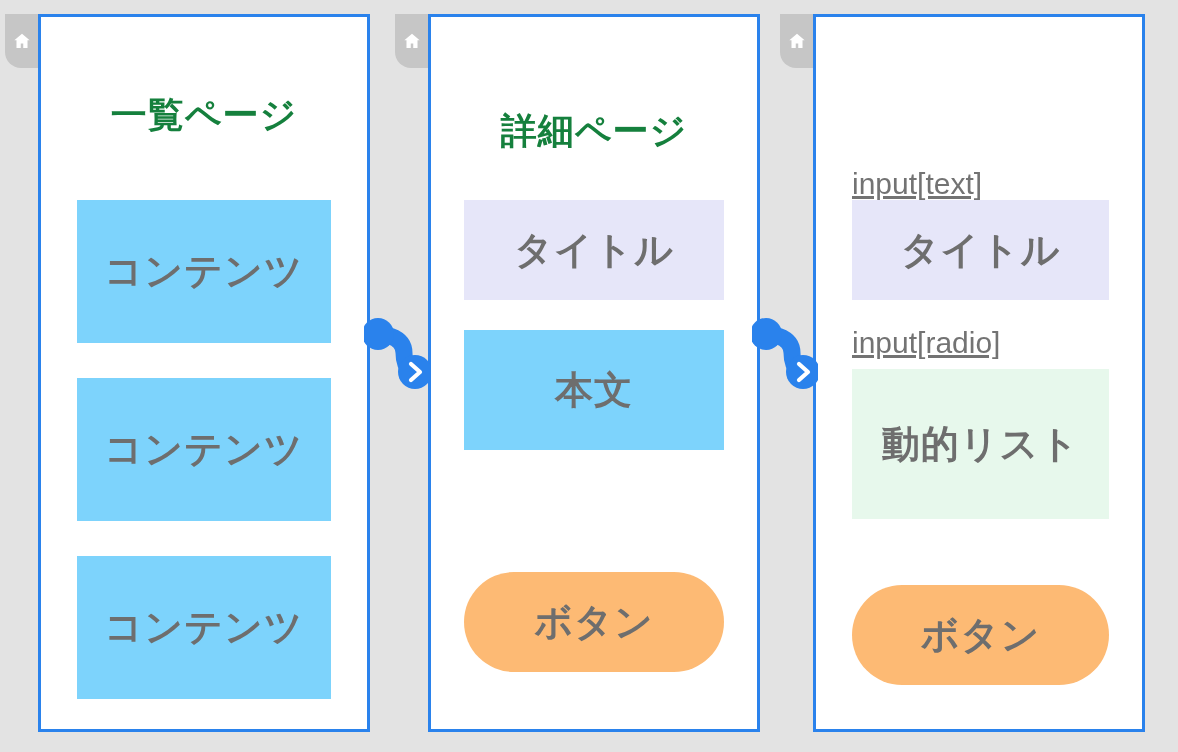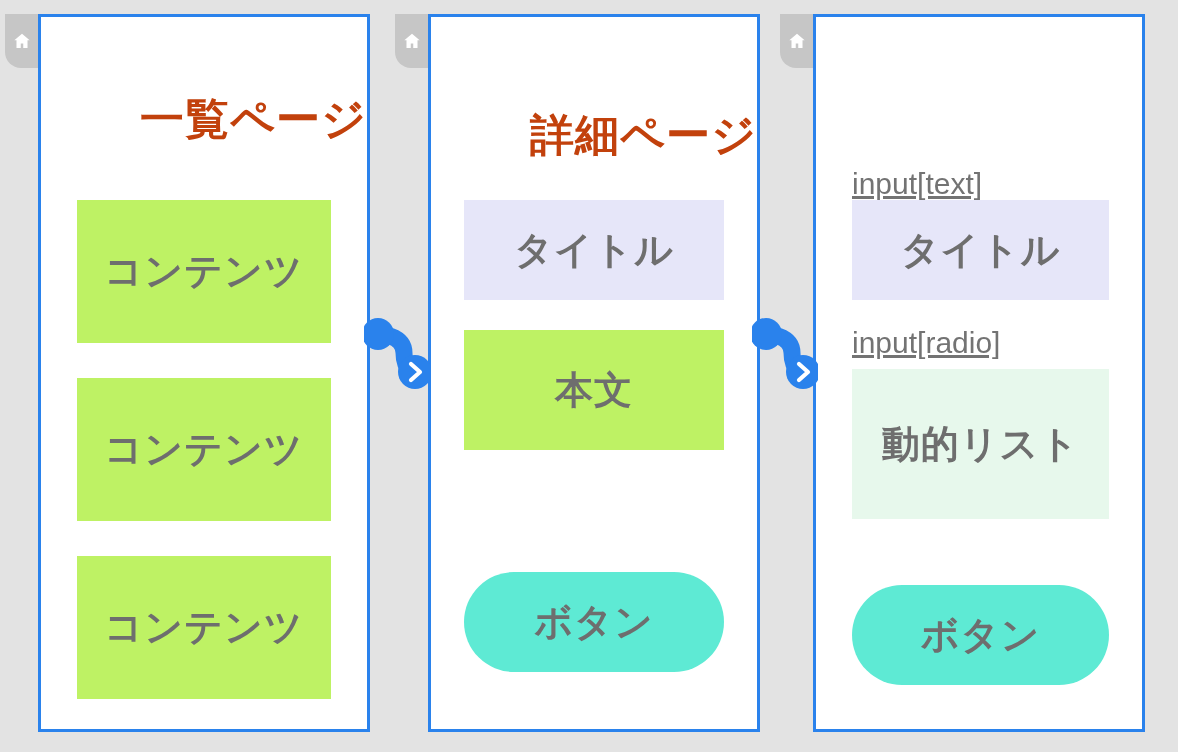--- a/index.html
+++ b/index.html
@@ -55,24 +55,24 @@
 
   
   .screen-inner {
     position: absolute;
     inset: 0;
     padding: 0 34px;
     box-sizing: border-box;
   }
 
   .screen-title {
-    font-size: 44px;
+    font-size: 36px;
     font-weight: bold;
-    color: #c2410c;
-    text-align: right;
+    color: #15803d;
+    text-align: center;
     letter-spacing: 1px;
     line-height: 1;
     position: absolute;
     left: 0; right: 0;
   }
   .s1 .screen-title { top: 80px; }
   .s2 .screen-title { top: 96px; }
   .s3 .screen-title { top: 86px; }
 
   
@@ -80,30 +80,30 @@
     position: absolute;
     display: flex;
     align-items: center;
     justify-content: center;
     font-size: 38px;
     font-weight: bold;
     color: #6e6e6e;
     letter-spacing: 1px;
     box-sizing: border-box;
   }
-  .block.gray      { background: #bef264; }
+  .block.gray      { background: #7dd3fc; }
   .block.lavender  { background: #e6e6f9; text-align: right; }
   .block.green     { background: #e7f8ec; }
 
   .pill {
     position: absolute;
     display: flex;
     align-items: center;
     justify-content: center;
-    background: #5eead4;
+    background: #fdba74;
     border-radius: 999px;
     font-size: 38px;
     font-weight: bold;
     color: #6e6e6e;
     letter-spacing: 1px;
     box-sizing: border-box;
   }
 
   .field-label {
     position: absolute;

